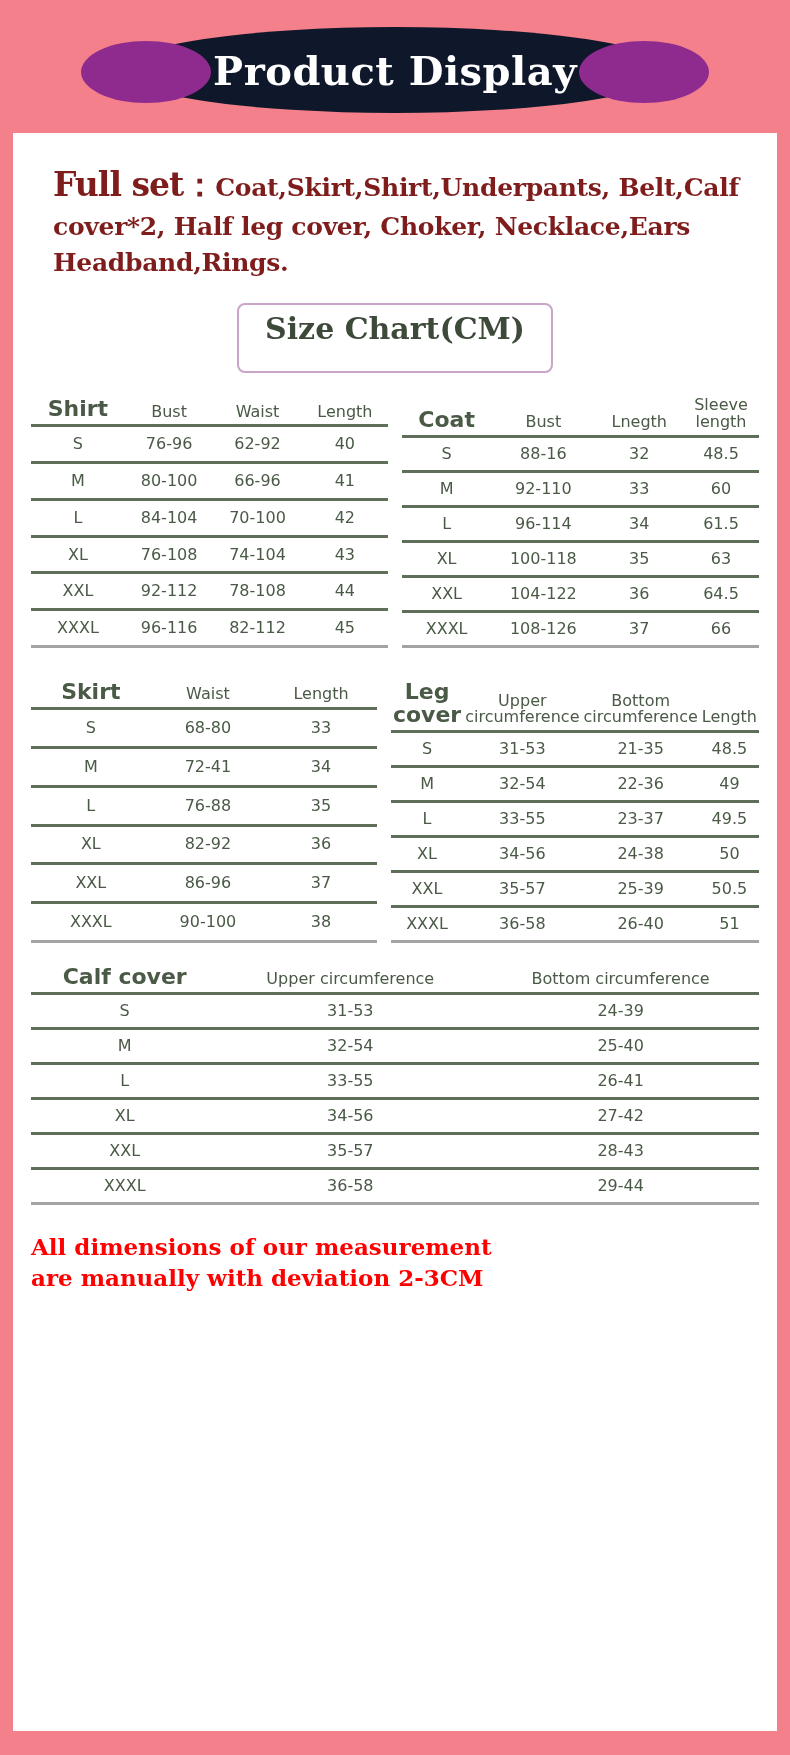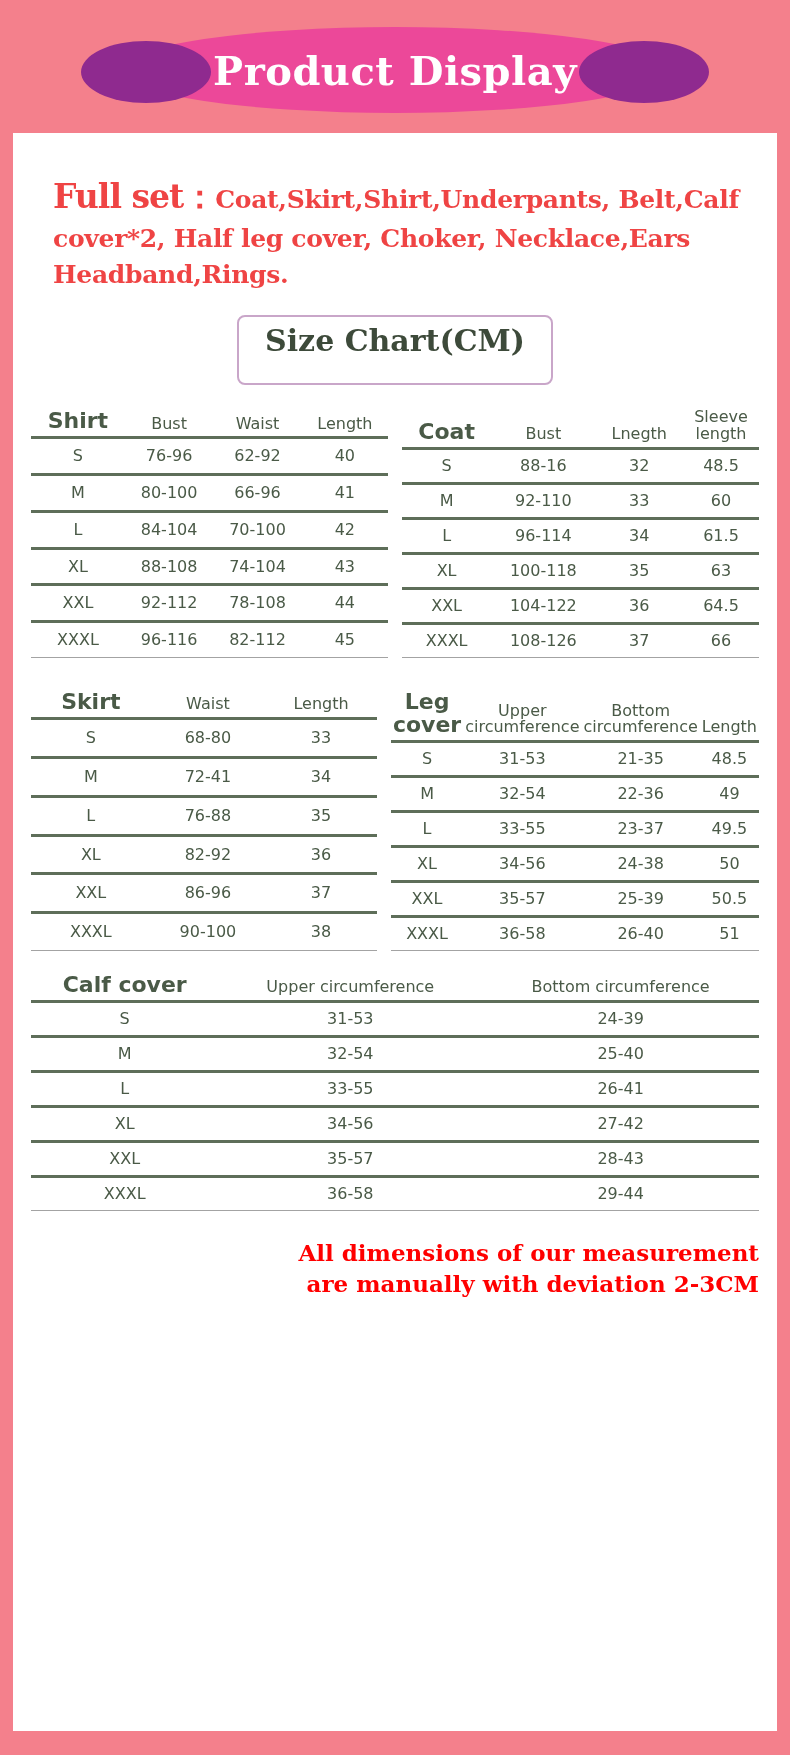--- a/index.html
+++ b/index.html
@@ -25,21 +25,21 @@
     position: relative;
     height: 130px;
   }
   .banner {
     position: absolute;
     left: 50%;
     transform: translateX(-50%);
     top: 27px;
     width: 540px;
     height: 86px;
-    background: #ec4899;
+    background: #0f172a;
     border-radius: 50% / 48%;
     display: flex;
     align-items: center;
     justify-content: center;
   }
   .banner::before, .banner::after {
     content: "";
     position: absolute;
     background: #8f2a8f;
     border-radius: 50%;
@@ -66,26 +66,26 @@
     position: absolute;
     left: 13px;
     top: 133px;
     width: 764px;
     height: 1598px;
     background: #ffffff;
     box-sizing: border-box;
     padding: 20px 18px 10px 18px;
   }
   .fullset {
-    color: #ef4444;
+    color: #7f1d1d;
     font-family: "DejaVu Serif", serif;
     font-size: 25px;
     font-weight: bold;
     line-height: 1.45;
-    margin: 20px 0 0 22px;
+    margin: 8px 0 0 22px;
     letter-spacing: -0.3px;
   }
   .fullset .lead {
     font-size: 33px;
     letter-spacing: -1px;
   }
   .sizechart-wrap {
     display: flex;
     justify-content: center;
     margin-top: 22px;
@@ -123,35 +123,35 @@
     line-height: 1.05;
     padding-bottom: 4px;
     vertical-align: bottom;
   }
   table.sz thead th.name {
     font-weight: bold;
     font-size: 22px;
     font-family: "DejaVu Sans", sans-serif;
   }
   table.sz tbody tr:last-child td {
-    border-bottom: 1px solid #a3a3a3;
+    border-bottom: 3px solid #a3a3a3;
     text-align: center;
   }
   .tbl-shirt { width: 336px; }
   .tbl-coat  { width: 336px; }
   .tbl-skirt { width: 258px; }
   .tbl-leg   { width: 414px; }
   .tbl-calf  { width: 340px; }
   .calf-wrap {
     display: flex;
     justify-content: center;
     margin-top: 16px;
   }
   .note {
-    text-align: right;
+    text-align: left;
     color: #ff0000;
     font-family: "DejaVu Serif", serif;
     font-weight: bold;
     font-size: 23px;
     line-height: 1.35;
     margin-top: 26px;
   }
   .two-line span { display: block; }
 </style>
 </head>
@@ -199,21 +199,21 @@
             <td>41</td>
           </tr>
           <tr>
             <td>L</td>
             <td>84-104</td>
             <td>70-100</td>
             <td>42</td>
           </tr>
           <tr>
             <td>XL</td>
-            <td>88-108</td>
+            <td>76-108</td>
             <td>74-104</td>
             <td>43</td>
           </tr>
           <tr>
             <td>XXL</td>
             <td>92-112</td>
             <td>78-108</td>
             <td>44</td>
           </tr>
           <tr>

